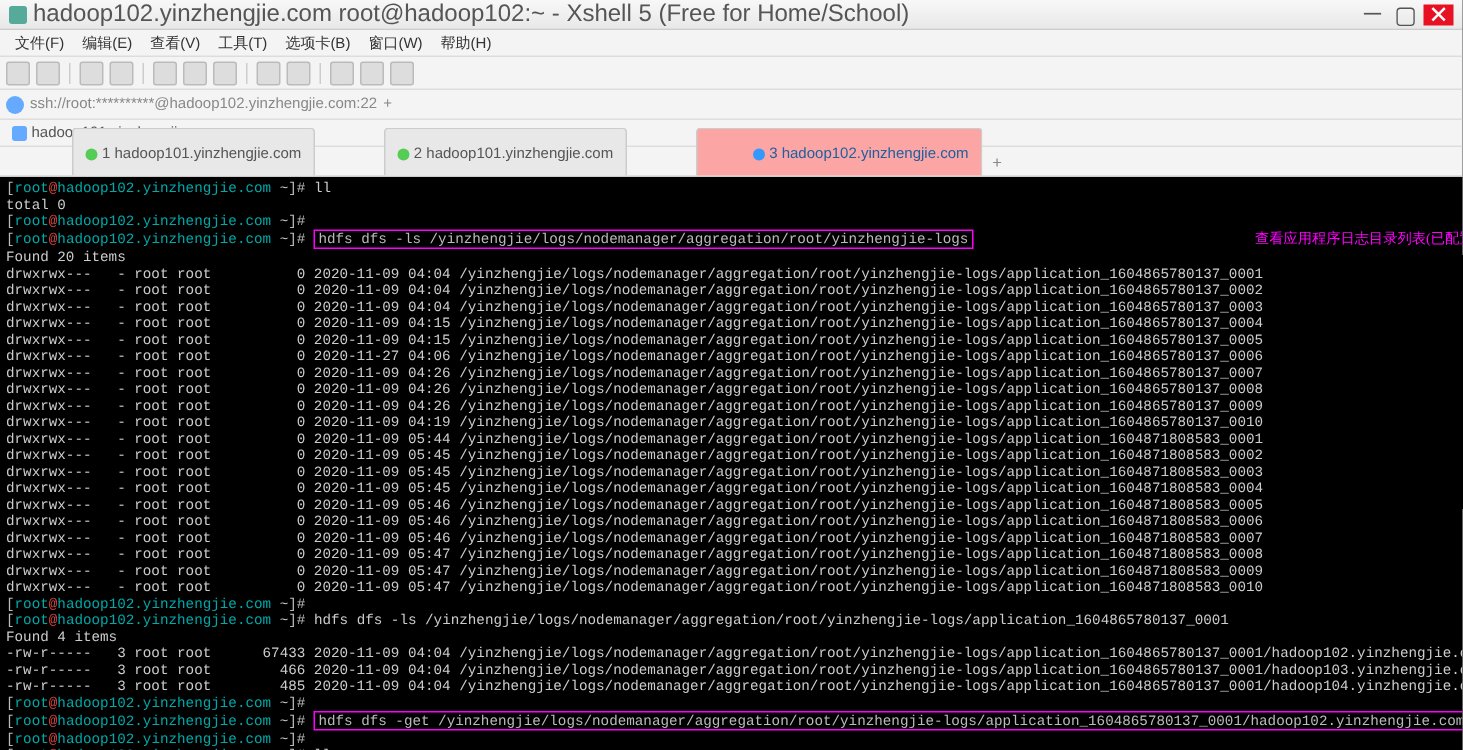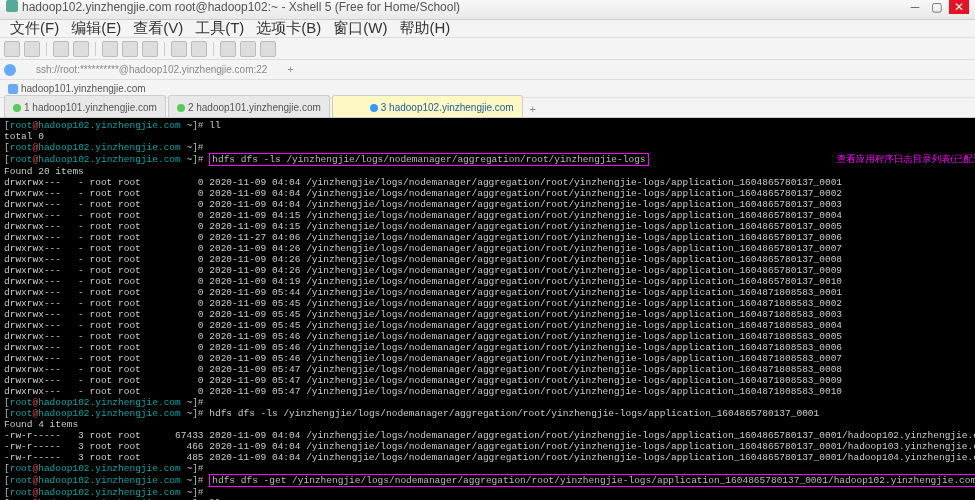--- a/index.html
+++ b/index.html
@@ -1,48 +1,48 @@
 <!DOCTYPE html>
 <html><head>
 <meta charset="utf-8">
 <style>
   * { margin: 0; padding: 0; box-sizing: border-box; }
   body { font-family: "Microsoft YaHei", Arial, sans-serif; font-size: 11px; background: #fff; width: 975px; height: 500px; overflow: hidden; position: relative; }
   
   
-  .titlebar { height: 20px; background: linear-gradient(#f8f8f8,#e8e8e8); display:flex; padding:0 6px; border-bottom:1px solid #ccc; font-size:12px; color:#555; }
+  .titlebar { height: 20px; background: linear-gradient(#f8f8f8,#e8e8e8); display:flex; align-items:center; padding:0 6px; border-bottom:1px solid #ccc; font-size:16px; color:#555; }
   .titlebar .appicon { width:12px; height:12px; background:#5a9; border-radius:2px; margin-right:4px; }
   .titlebar .title-text { flex:1; }
   .titlebar .wbtn { width:20px; height:14px; display:flex; align-items:center; justify-content:center; margin-left:2px; cursor:pointer; }
   .titlebar .wbtn.close { background:#e81123; color:#fff; }
   
   
-  .menubar { height:18px; background:#f4f4f4; display:flex; align-items:center; padding:0 4px; font-size:15px; color:#333; border-bottom:1px solid #ddd; }
+  .menubar { height:18px; background:#f4f4f4; display:flex; align-items:center; padding:0 4px; font-size:10px; color:#333; border-bottom:1px solid #ddd; }
   .menubar .mitem { padding:2px 6px; cursor:pointer; }
   
   
   .toolbar { height:22px; background:#f4f4f4; display:flex; align-items:center; padding:0 4px; gap:4px; border-bottom:1px solid #ddd; }
   .toolbar .tbtn { width:16px; height:16px; background:#ddd; border:1px solid #bbb; border-radius:2px; cursor:pointer; }
   .toolbar .tsep { width:1px; height:14px; background:#ccc; margin:0 2px; }
   
   
-  .addrbar { height:20px; background:#f4f4f4; display:flex; align-items:center; padding:0 4px; gap:20px; font-size:10px; border-bottom:1px solid #ddd; }
+  .addrbar { height:20px; background:#f4f4f4; display:flex; align-items:center; padding:0 4px; gap:4px; font-size:10px; border-bottom:1px solid #ddd; }
   .addrbar .globe { width:12px;height:12px;background:#6af;border-radius:50%; }
   .addrbar .addr { color:#888; }
   .addrbar .plus { color:#888; cursor:pointer;}
   
   
   .bmbar { height:18px; background:#f4f4f4; display:flex; align-items:center; padding:0 4px; font-size:10px; color:#555; border-bottom:1px solid #ddd; }
   .bmbar .bm { display:flex; align-items:flex-end; gap:3px; padding:0 4px; cursor:pointer; }
   .bmbar .bmicon{width:10px;height:10px;background:#6af;border-radius:2px;}
   
   
   .tabs { height:20px; background:#f4f4f4; display:flex; align-items:flex-end; padding:0 4px; border-bottom:1px solid #ccc; gap:2px;}
-  .tab { height:22px; padding:2px 8px 0 8px; font-size:10px; background:#e8e8e8; border:1px solid #ccc; border-bottom:none; border-radius:3px 3px 0 0; display:flex; align-items:center; gap:3px; cursor:pointer; color:#555;}
-  .tab.active { background:#fef9c3; color:#2060a0;padding-left:37px; }
+  .tab { height:32px; padding:2px 8px 0 8px; font-size:10px; background:#e8e8e8; border:1px solid #ccc; border-bottom:none; border-radius:3px 3px 0 0; display:flex; align-items:center; gap:3px; cursor:pointer; color:#555;margin-left:44px;}
+  .tab.active { background:#fca5a5; color:#2060a0;padding-left:37px; }
   .tab .dot{width:8px;height:8px;background:#5c5;border-radius:50%;}
   .tab.active .dot{background:#39f;}
   .tabplus{width:16px;height:16px;display:flex;align-items:center;justify-content:center;color:#888;cursor:pointer;}
   
   
   .term { height: 470px; background:#000; color:#bbb; font-family:"Consolas","Courier New",monospace; font-size:9.5px; line-height:11px; padding:2px 4px; overflow:hidden; white-space:pre; position:relative;}
   .cyan{color:#00a8a8;} .red{color:#d44;} .white{color:#ccc;}
   .magenta{color:#f0f;}
   .mbox{border:1px solid #f0f; padding:0 2px; display:inline-block;}
 </style>

